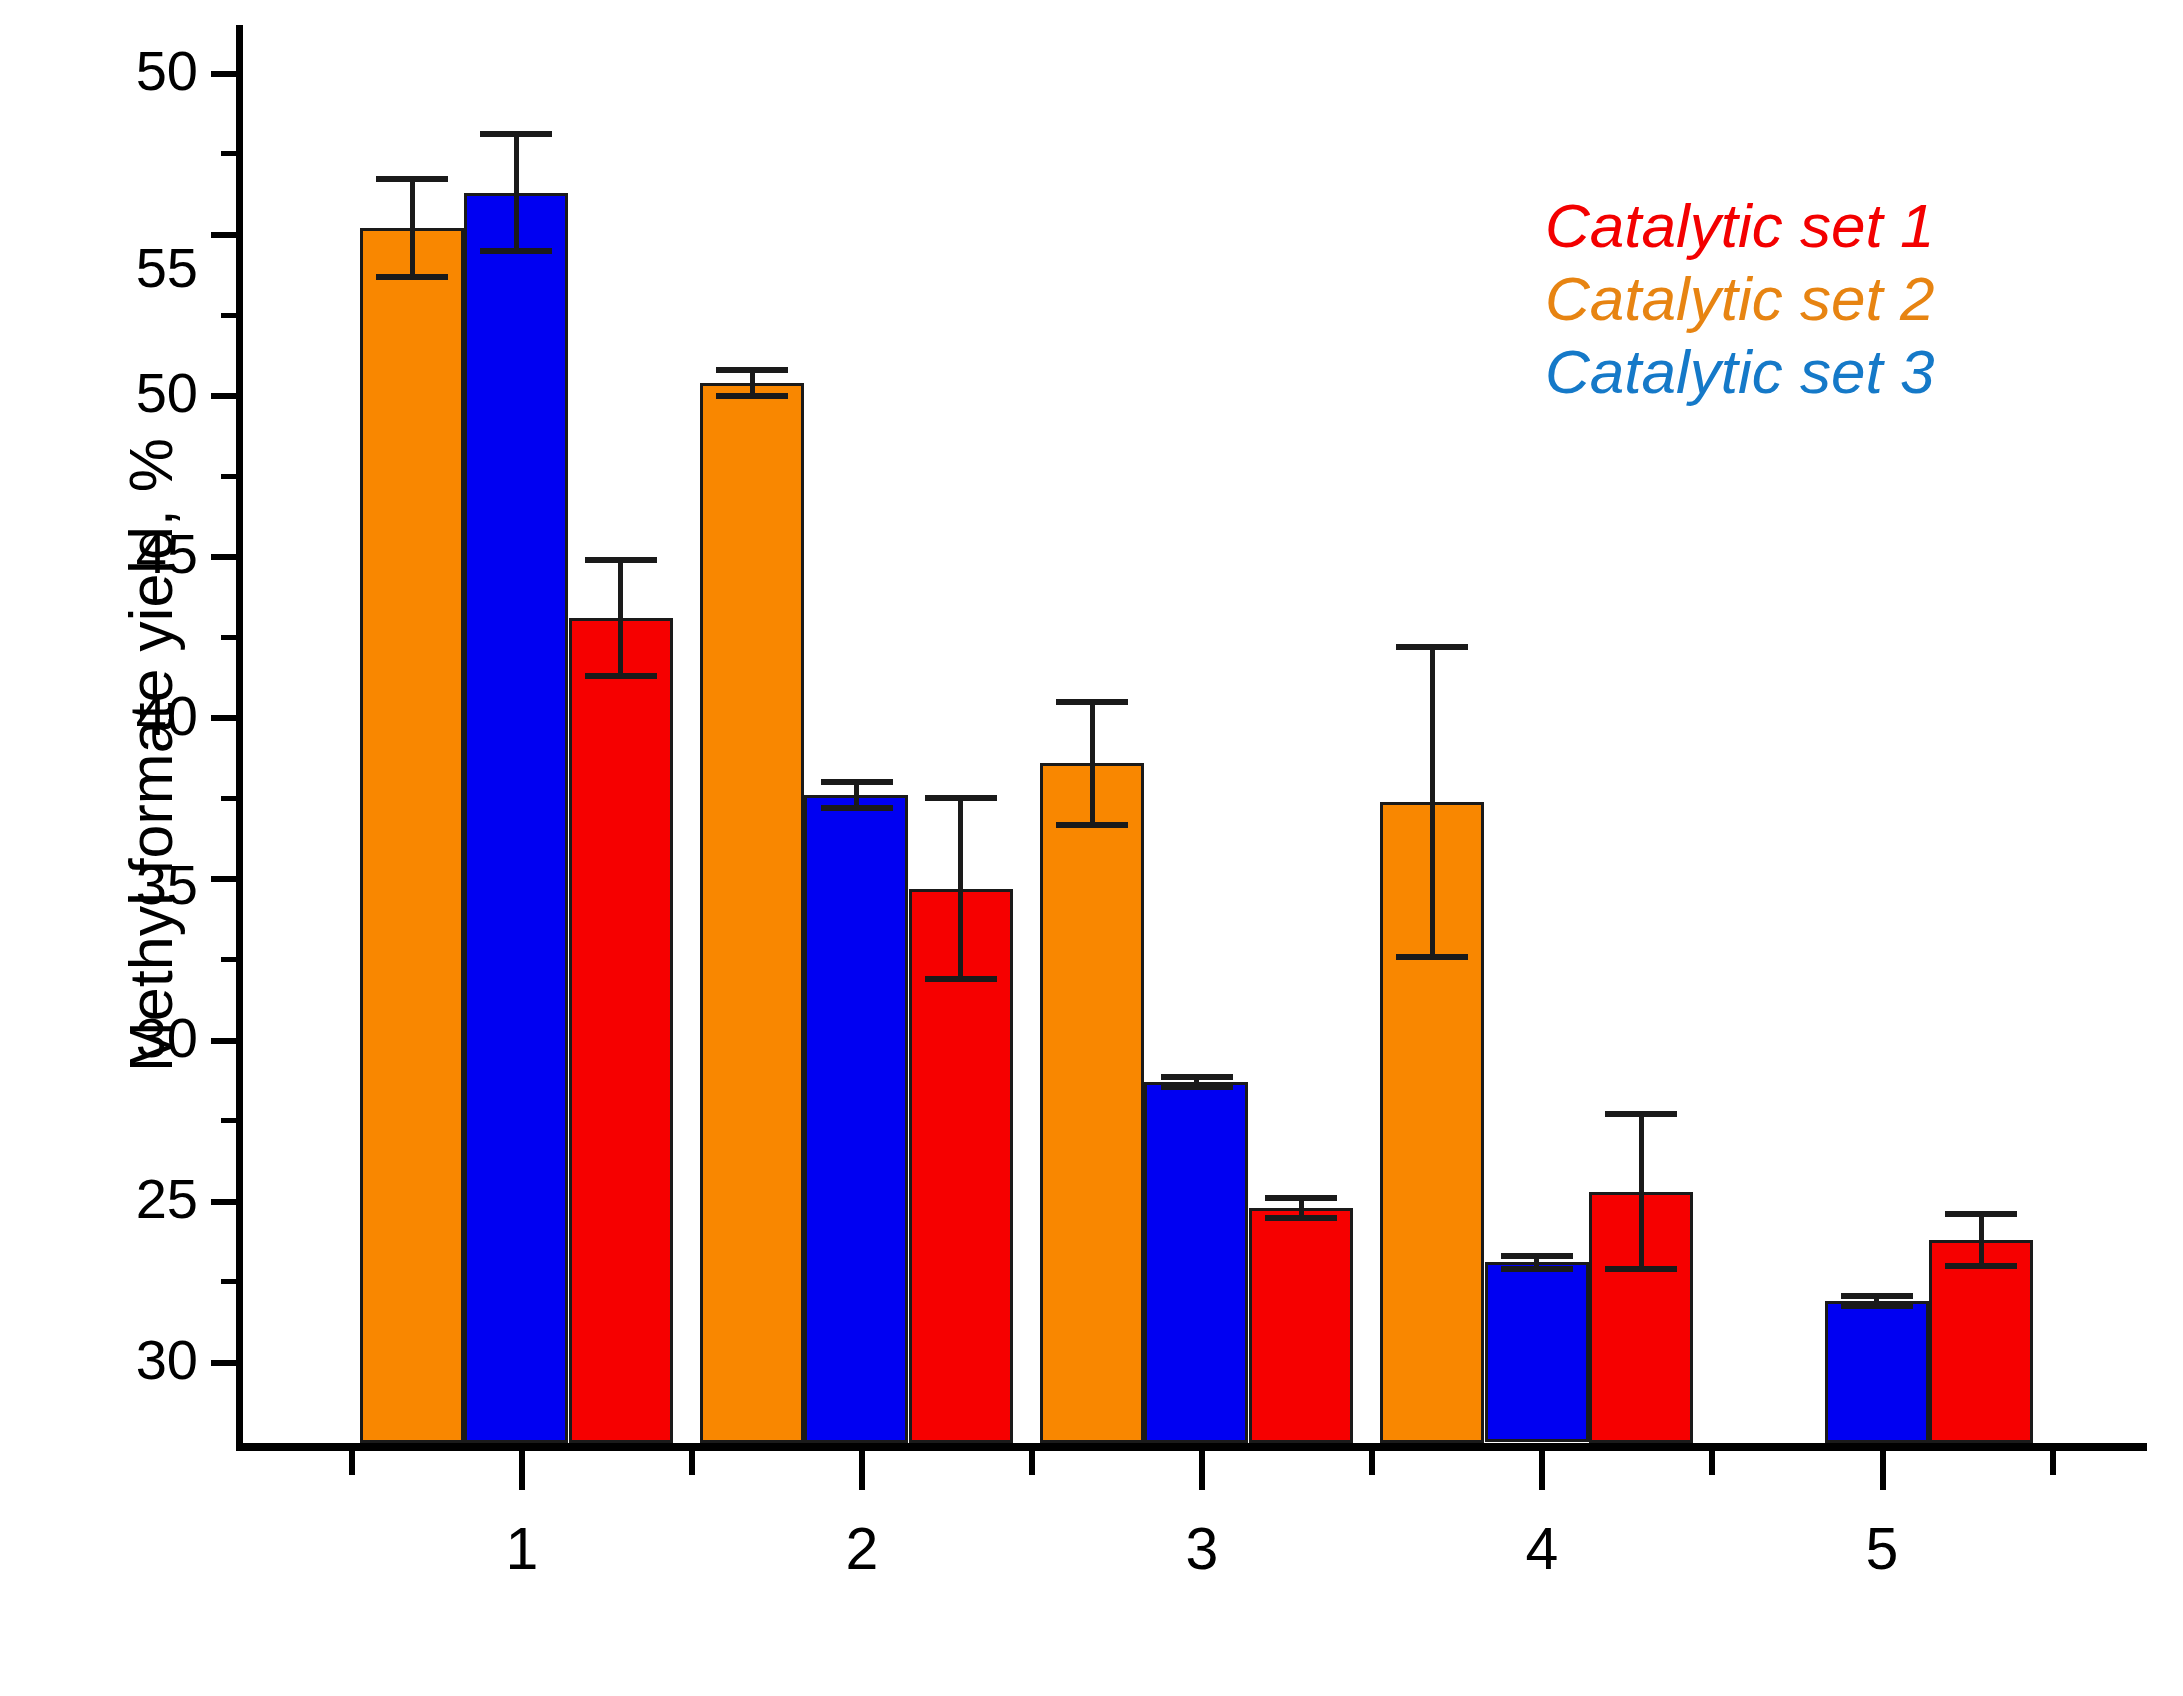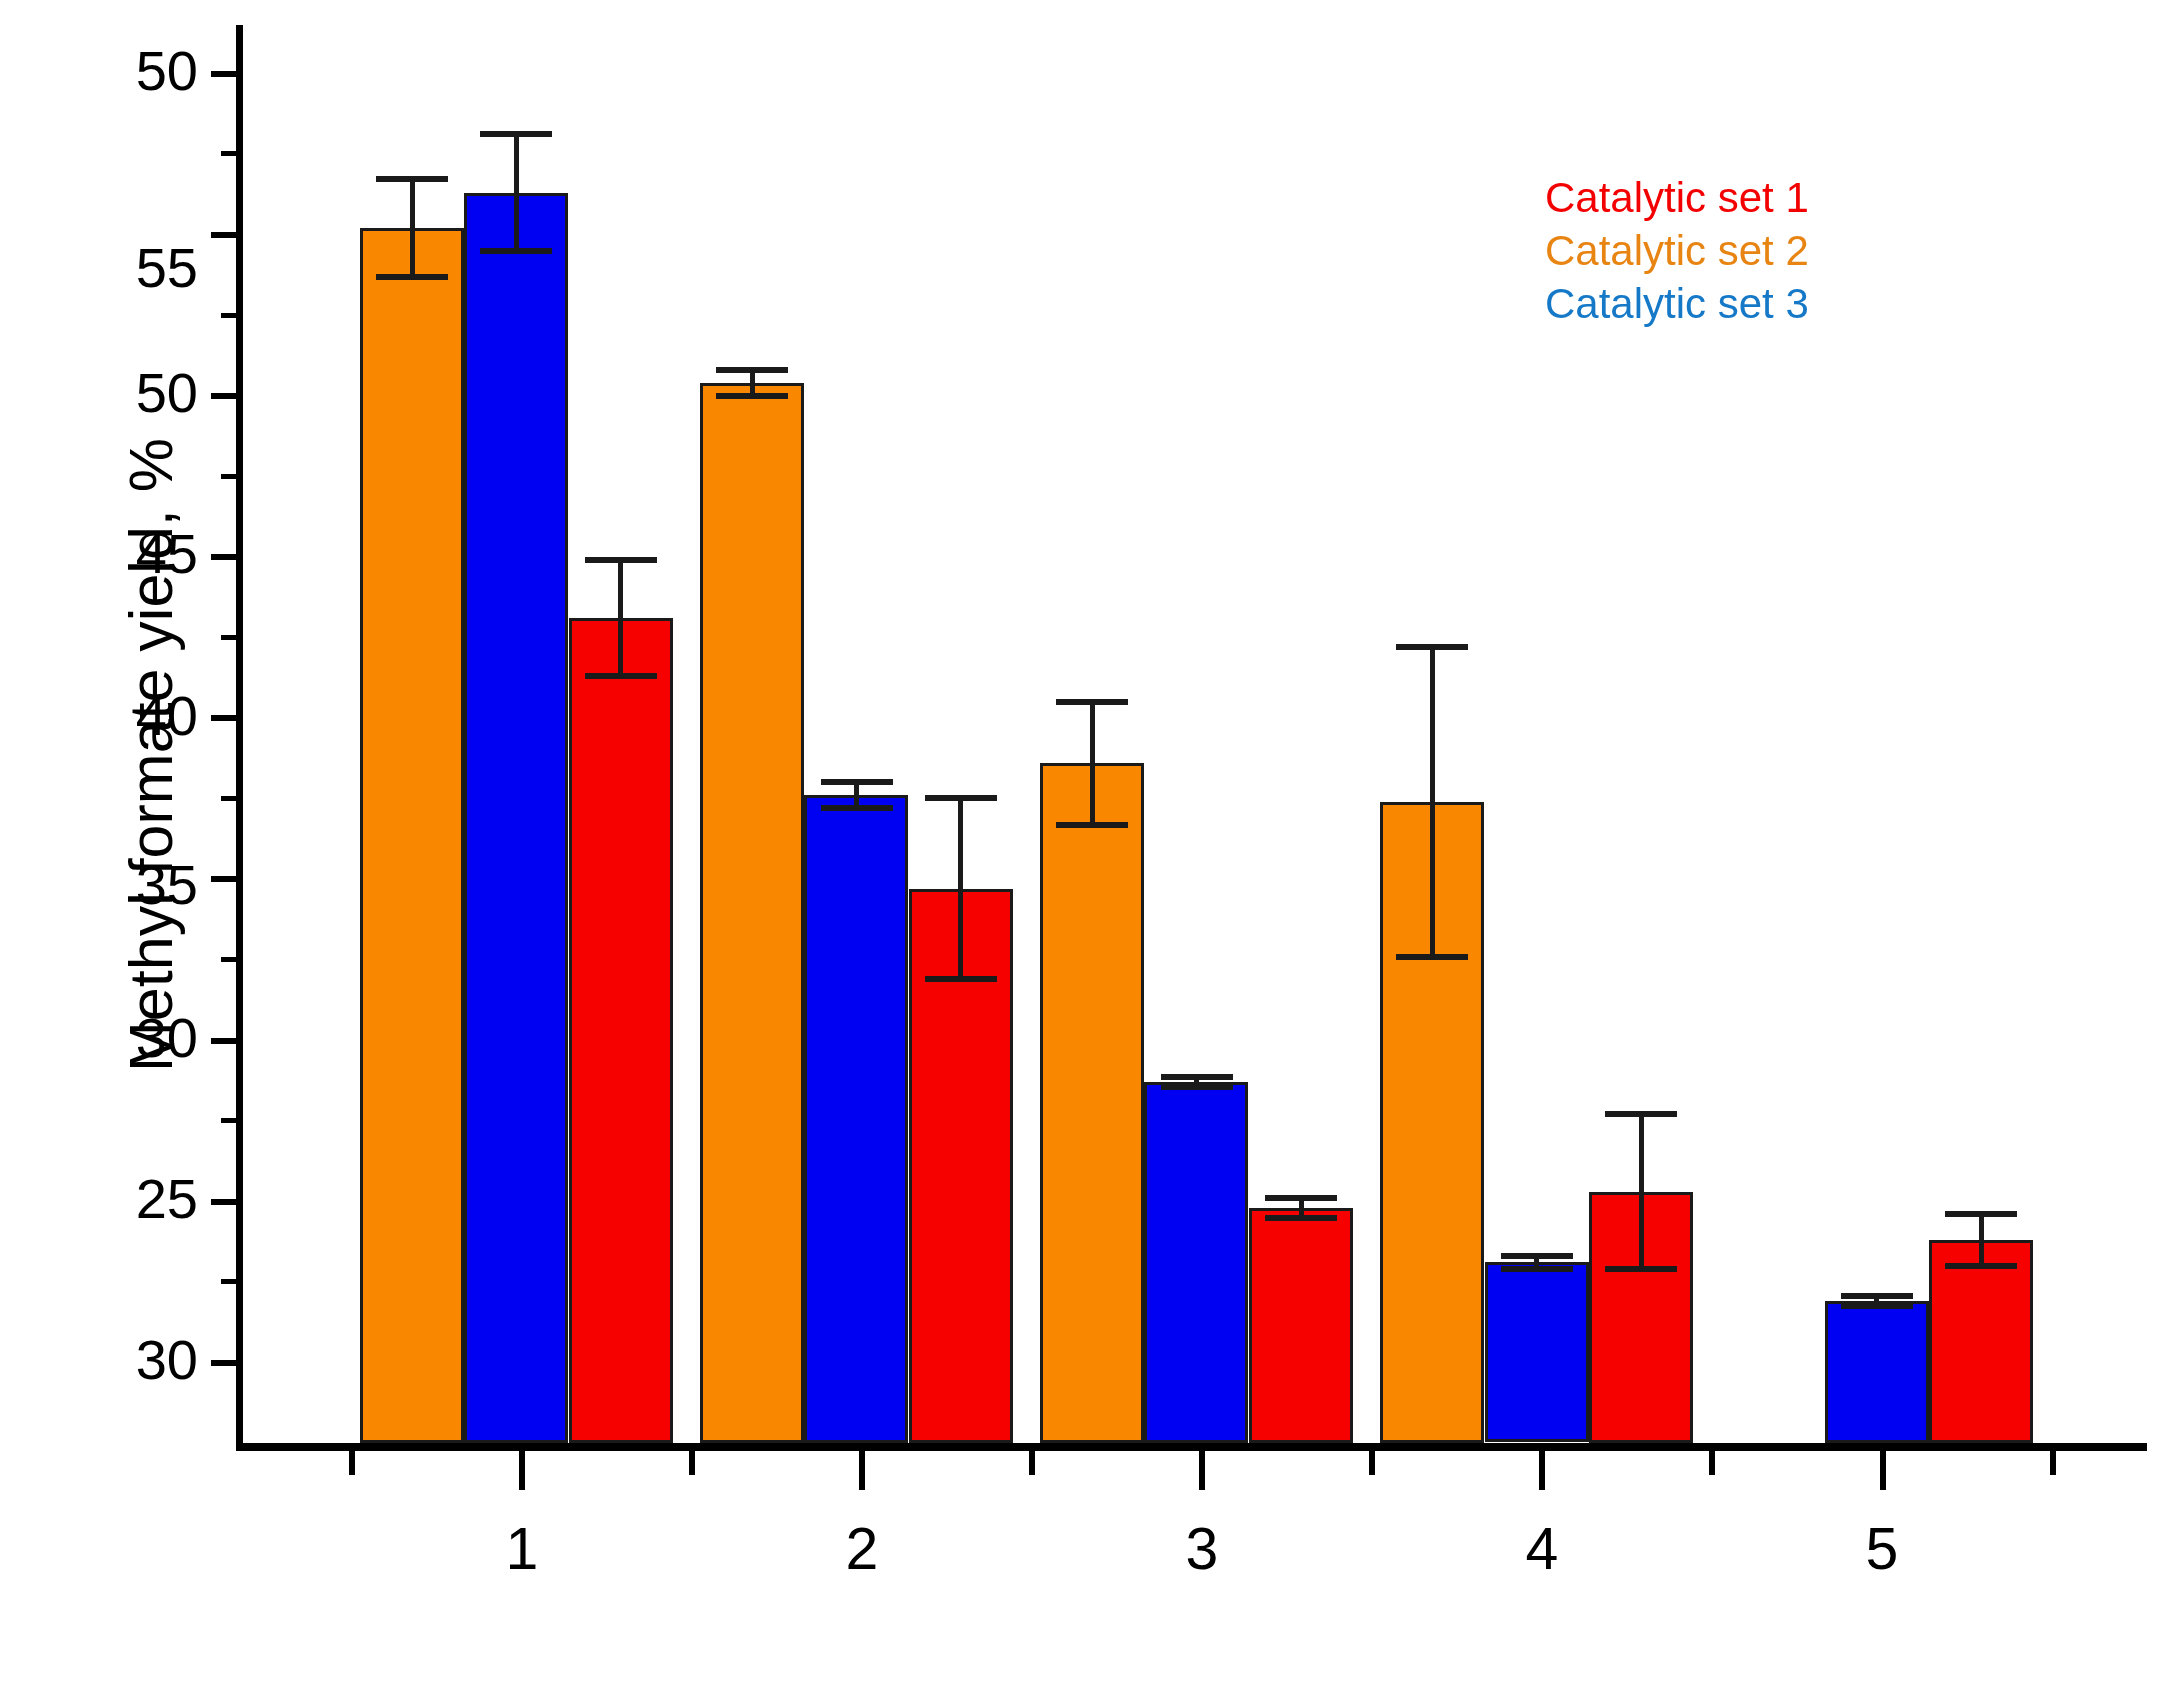--- a/index.html
+++ b/index.html
@@ -137,23 +137,24 @@
     height: 5.9px;
     width: 72px;
     margin-left: -36px;
     background: #1a1a1a;
   }
 
   
   #legend {
     position: absolute;
     left: 1545px;
-    top: 177px;
-    font-size: 42px;
+    top: 194px;
+    font-size: 62px;
     line-height: 1.02;
+    font-style: italic;
   }
   .legend-entry { white-space: nowrap; display: block; margin-bottom: 10px; }
   .legend-entry.s1 { color: #f30000; }
   .legend-entry.s2 { color: #e78412; }
   .legend-entry.s3 { color: #1579c8; }
 </style>
 </head>
 <body>
 
 <div id="figure">

